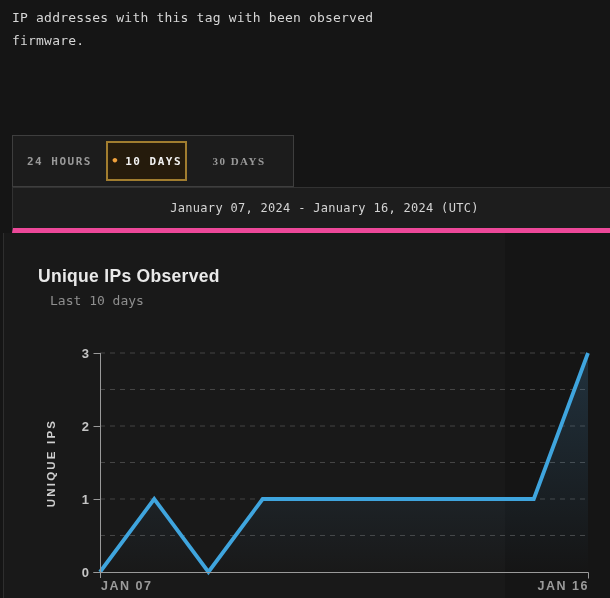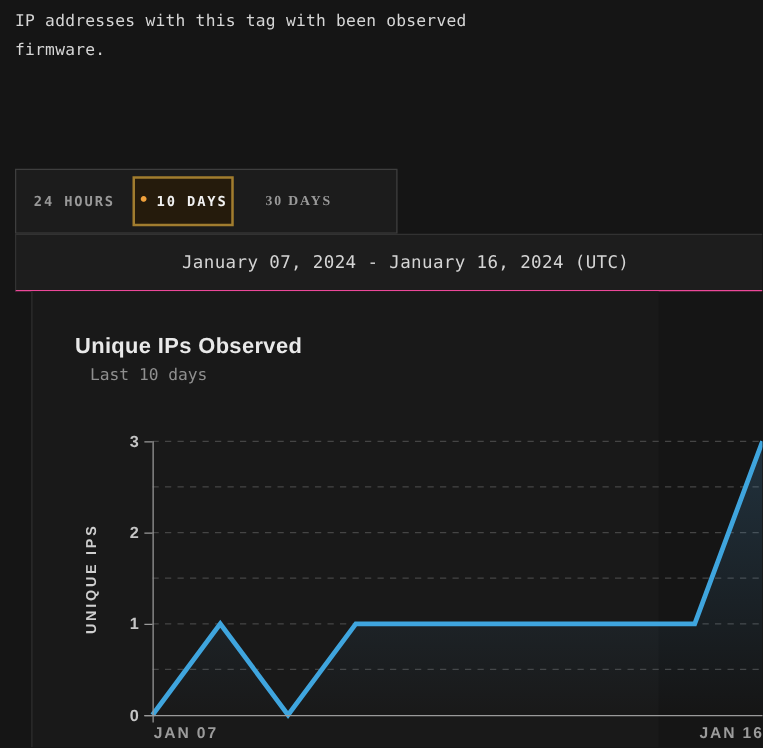--- a/index.html
+++ b/index.html
@@ -9,21 +9,21 @@
     font-family:"DejaVu Sans Mono", monospace;
   }
   
   .description{
     position:absolute;left:12px;top:6px;width:480px;
     font-size:13px;line-height:23px;color:#d6d6d6;
     letter-spacing:0.2px;
   }
   
   .tabbar{
-    position:absolute;left:12px;top:135px;width:306px;height:52px;
+    position:absolute;left:12px;top:135px;width:282px;height:52px;
     box-sizing:border-box;border:1px solid #3e3e3e;background:#1c1c1c;
     display:flex;align-items:stretch;
   }
   .tab{
     display:flex;align-items:center;justify-content:center;
     font-size:11px;font-weight:700;letter-spacing:1.5px;
     color:#999999;cursor:pointer;white-space:nowrap;
   }
   .tab-plain{width:93px;}
   .tab-last{width:104px;font-family:Liberation Serif, serif;}
@@ -33,30 +33,30 @@
     color:#f2f2f2;gap:5px;
   }
   .tab-dot{
     color:#f0a13c;font-size:13px;line-height:1;
     transform:translateY(-1px);
   }
   
   .datebar{
     position:absolute;left:12px;top:187px;width:598px;height:46px;
     box-sizing:border-box;
-    border-top:1px solid #323232;border-bottom:1px solid #ec4899;
+    border-top:1px solid #323232;border-bottom:5px solid #ec4899;
     border-left:1px solid #323232;
     background:#1d1d1d;
     display:flex;align-items:center;justify-content:center;
-    font-size:14px;color:#d4d4d4;letter-spacing:0.3px;
+    font-size:12px;color:#d4d4d4;letter-spacing:0.3px;
     padding-left:26px;
   }
   
   .chartpanel{
-    position:absolute;left:25px;top:233px;width:502px;height:365px;
+    position:absolute;left:3px;top:233px;width:502px;height:365px;
     box-sizing:border-box;border-left:1px solid #2e2e2e;
     background:#191919;
   }
   .chart-title{
     position:absolute;left:34px;top:33px;
     font-family:"Liberation Sans", sans-serif;
     font-size:17.5px;font-weight:600;letter-spacing:0.3px;
     color:#e9e9e9;
   }
   .chart-subtitle{

